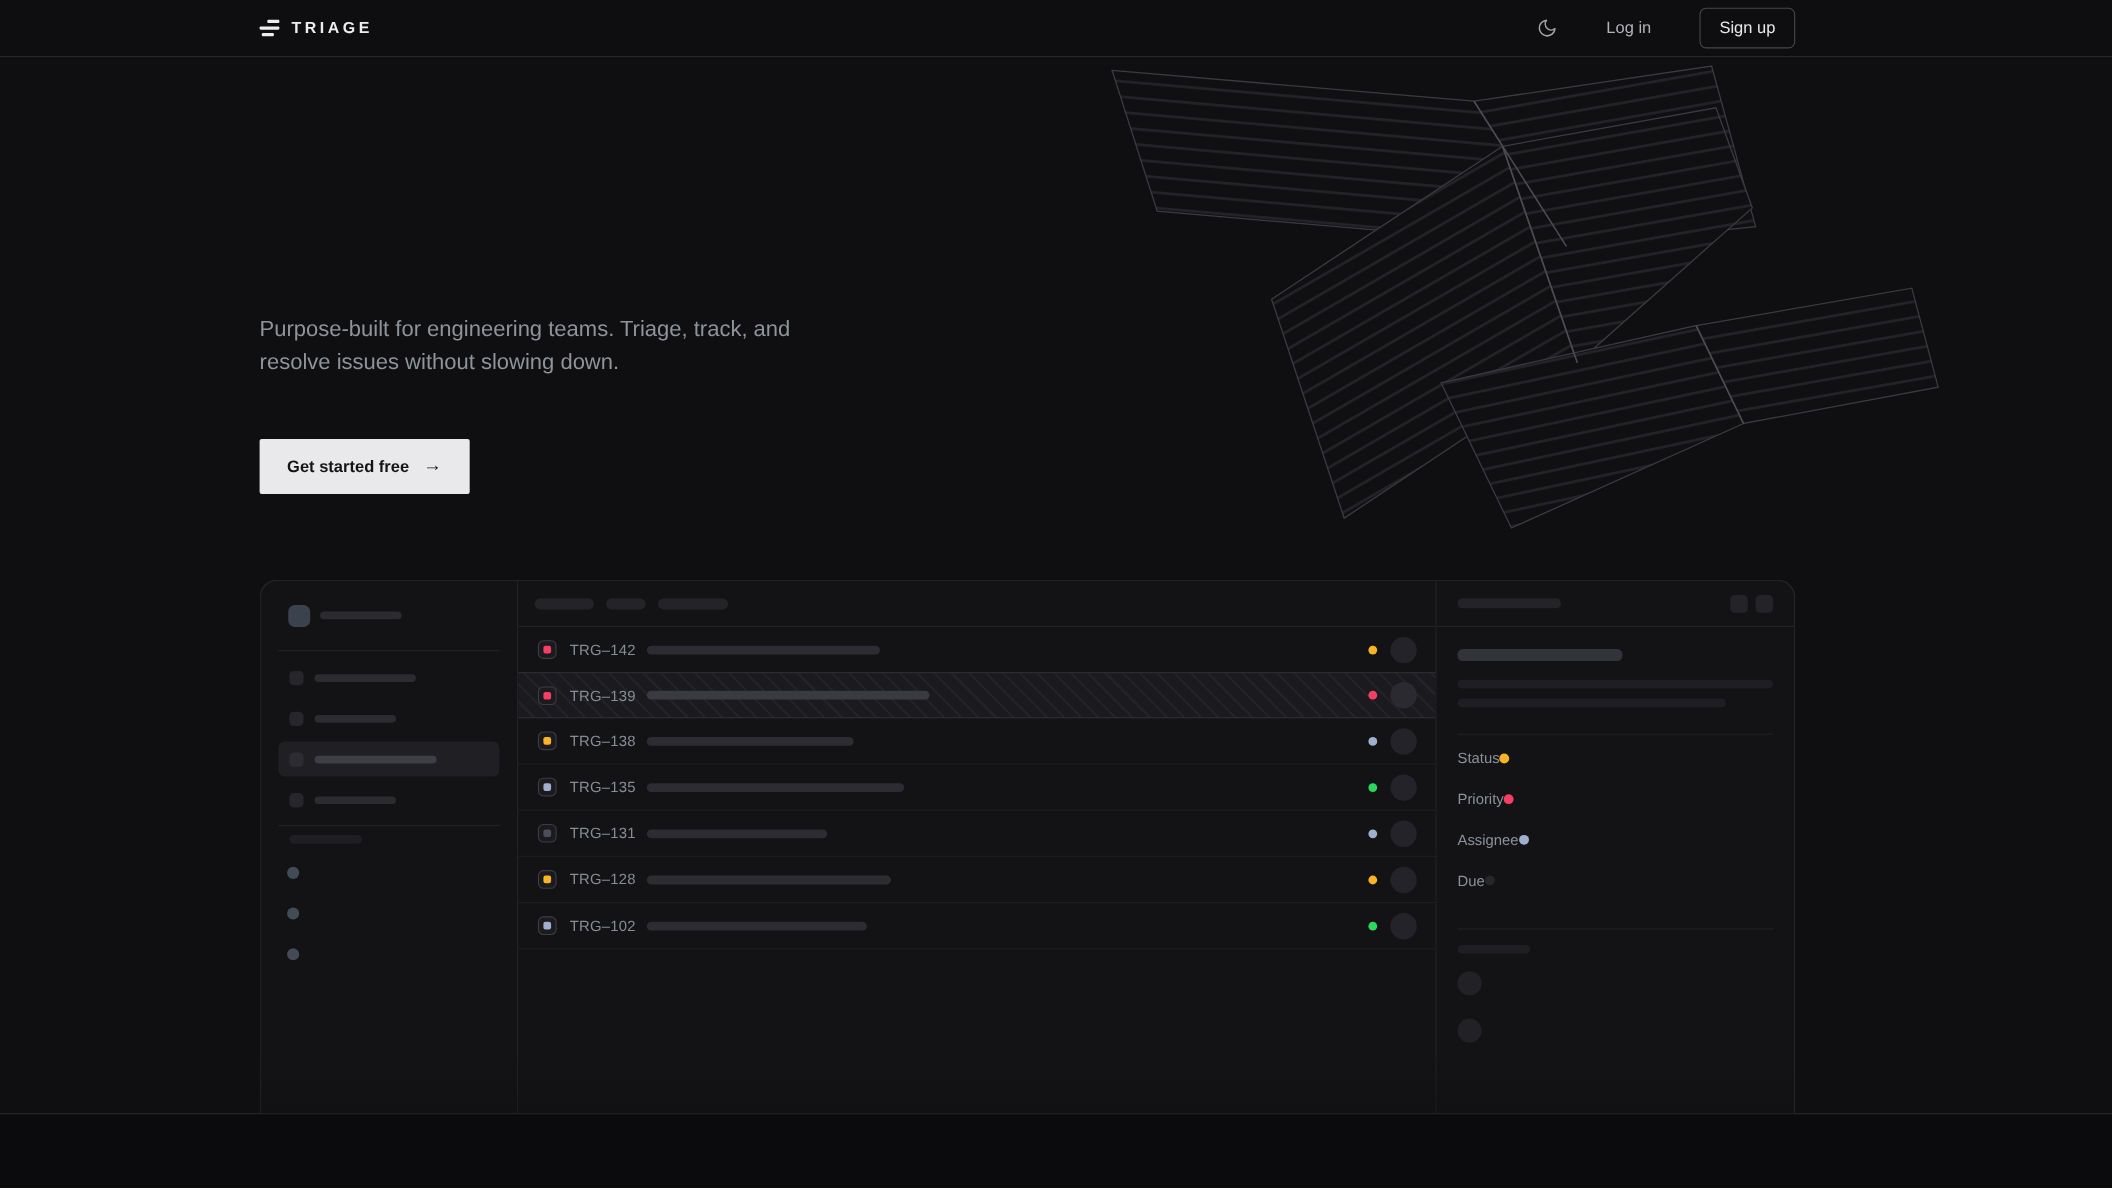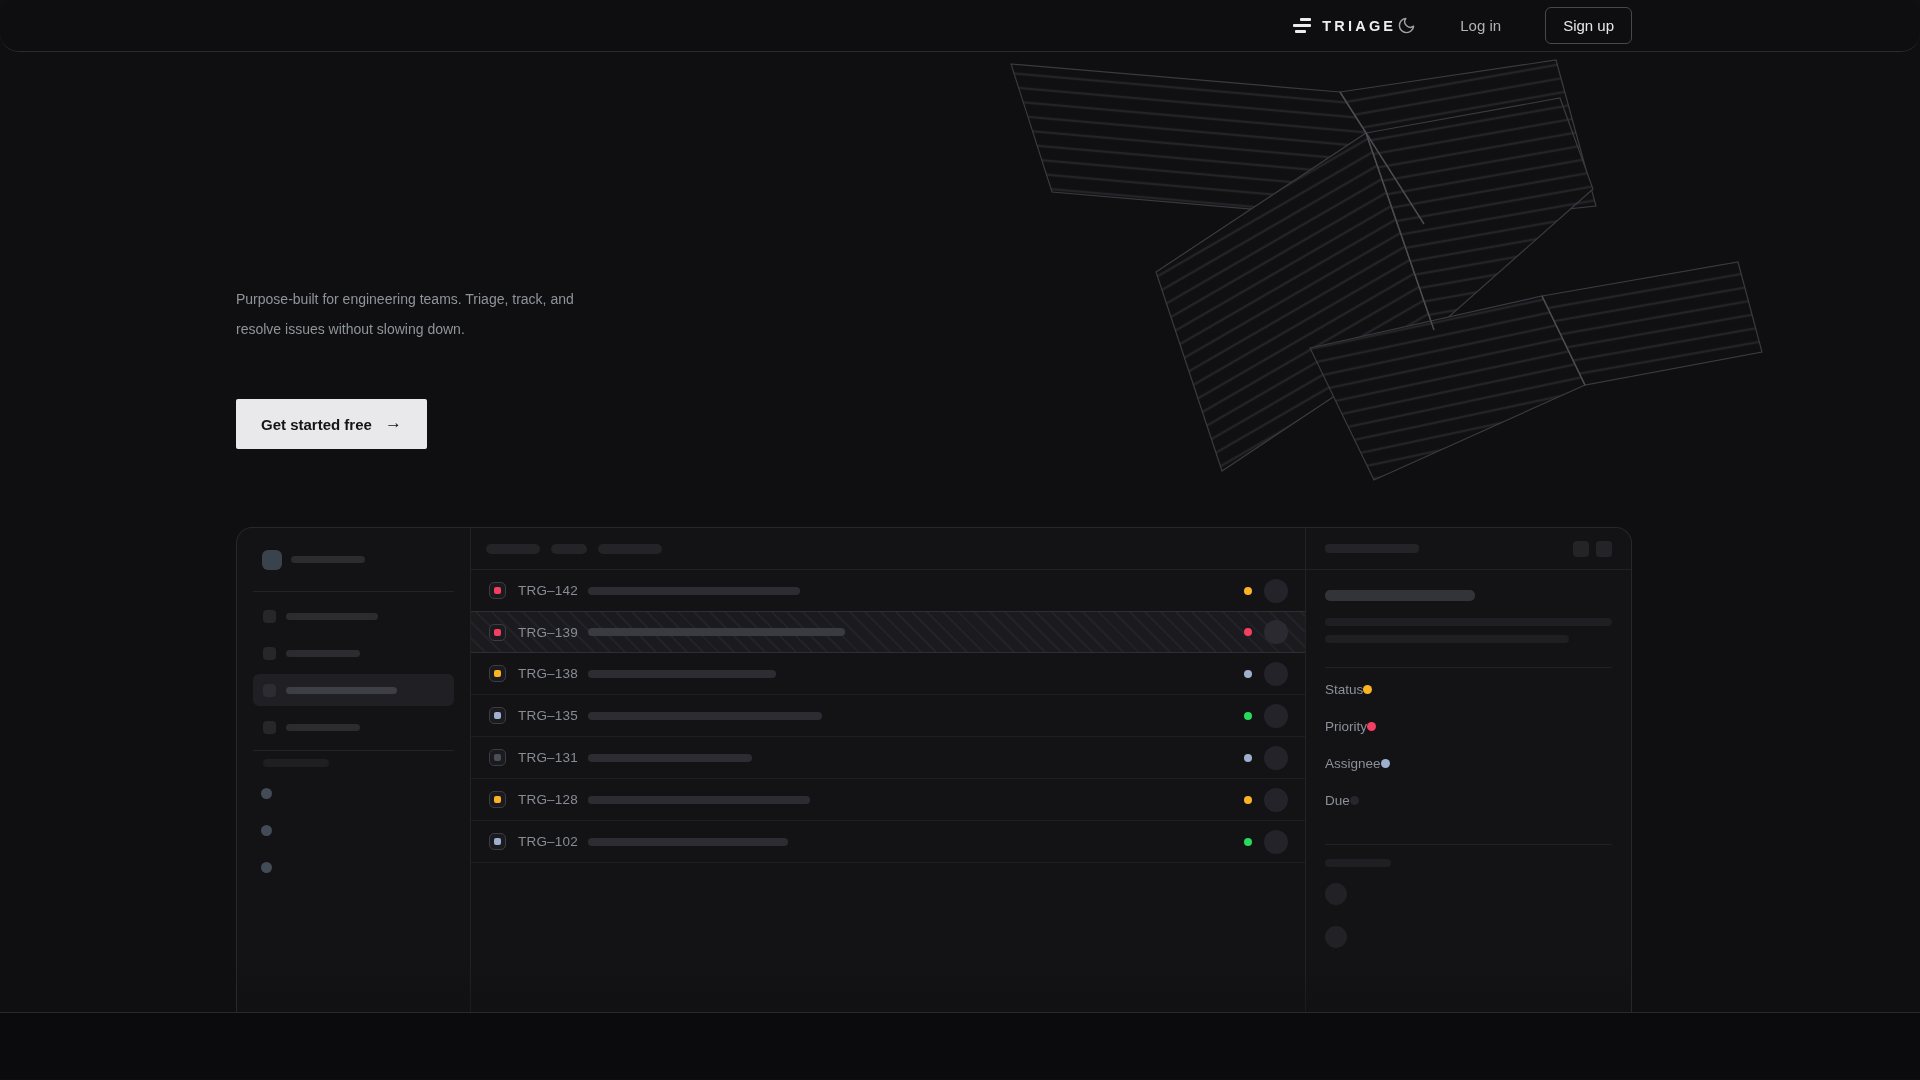--- a/index.html
+++ b/index.html
@@ -8,23 +8,23 @@
     background:#0f0f11;
     font-family:"Liberation Sans", sans-serif;
     color:#e8e8ea;
     overflow:hidden;
   }
 
   
   .nav {
     height:52px; background:#0e0e10;
     border-bottom:1px solid #2b2b2e;
-    display:flex; align-items:center; justify-content:flex-end;
+    display:flex; align-items:center; justify-content:space-between;
     padding:0 288px 0 236px;
-    position:relative; z-index:5;border-radius:19px;
+    position:relative; z-index:5;
   }
   .logo { display:flex; align-items:center; gap:11px; }
   .logo-mark { display:flex; flex-direction:column; gap:2.5px; width:18px; }
   .logo-mark b { display:block; height:3.5px; background:#ededef; border-radius:1px; }
   .logo-mark b:nth-child(1){ width:11px; margin-left:7px; }
   .logo-mark b:nth-child(2){ width:18px; }
   .logo-mark b:nth-child(3){ width:11px; margin-left:2px; }
   .brand { font-size:14.5px; font-weight:bold; letter-spacing:3.2px; color:#ededef; }
   .nav-right { display:flex; align-items:center; gap:44px; }
   .theme-btn { width:20px; height:20px; display:flex; align-items:center; justify-content:center; cursor:pointer; }
@@ -38,21 +38,21 @@
   
   .hero { position:relative; height:961px; border-bottom:1px solid #2a2a2d; overflow:hidden; background:#0f0f11; }
   .deco { position:absolute; left:0; top:0; pointer-events:none; }
   .h1 {
     position:absolute; left:236px; top:72px;
     font-size:57px; line-height:64px; font-weight:500;
     letter-spacing:-1.2px; color:#ededee; white-space:pre-line;
   }
   .sub {
     position:absolute; left:236px; top:232px;
-    font-size:14px; line-height:30px; color:#8f949b; white-space:pre-line;
+    font-size:20px; line-height:30px; color:#8f949b; white-space:pre-line;
   }
   .cta {
     position:absolute; left:236px; top:347px; height:50px;
     background:#e9e9eb; color:#141416; border:none; border-radius:2px;
     display:inline-flex; align-items:center; gap:13px; padding:0 25px;
     font-size:15px; font-weight:bold; cursor:pointer;
     font-family:"Liberation Sans", sans-serif;
   }
   .cta .arr { font-size:17px; font-weight:normal; transform:translateY(-1px); }
 

